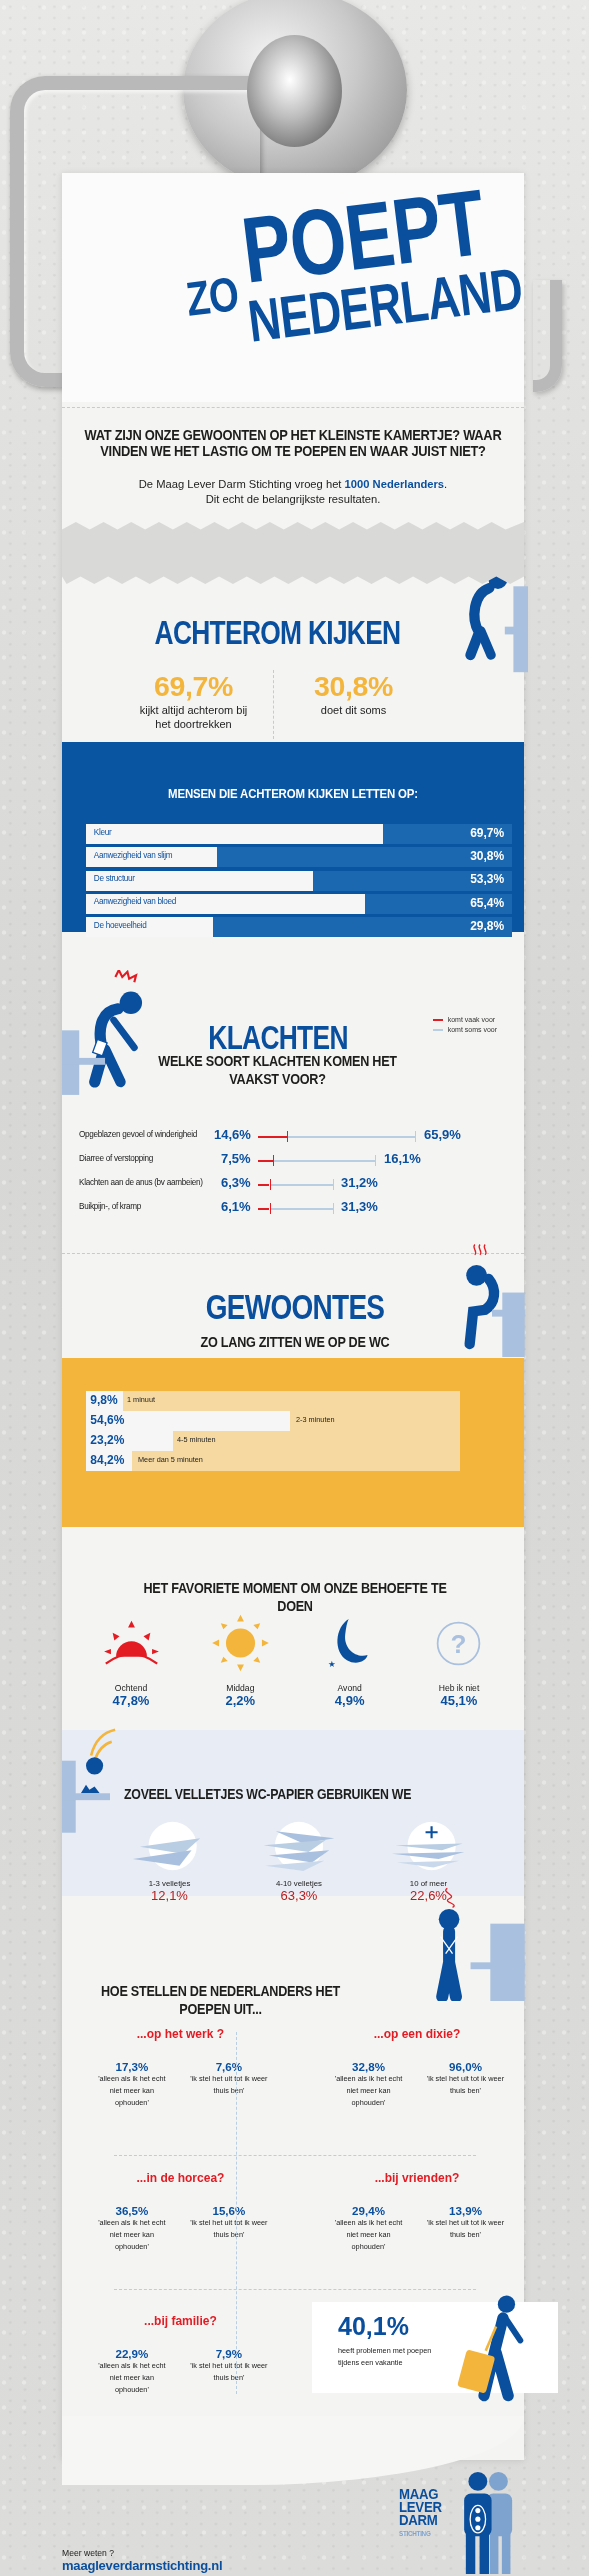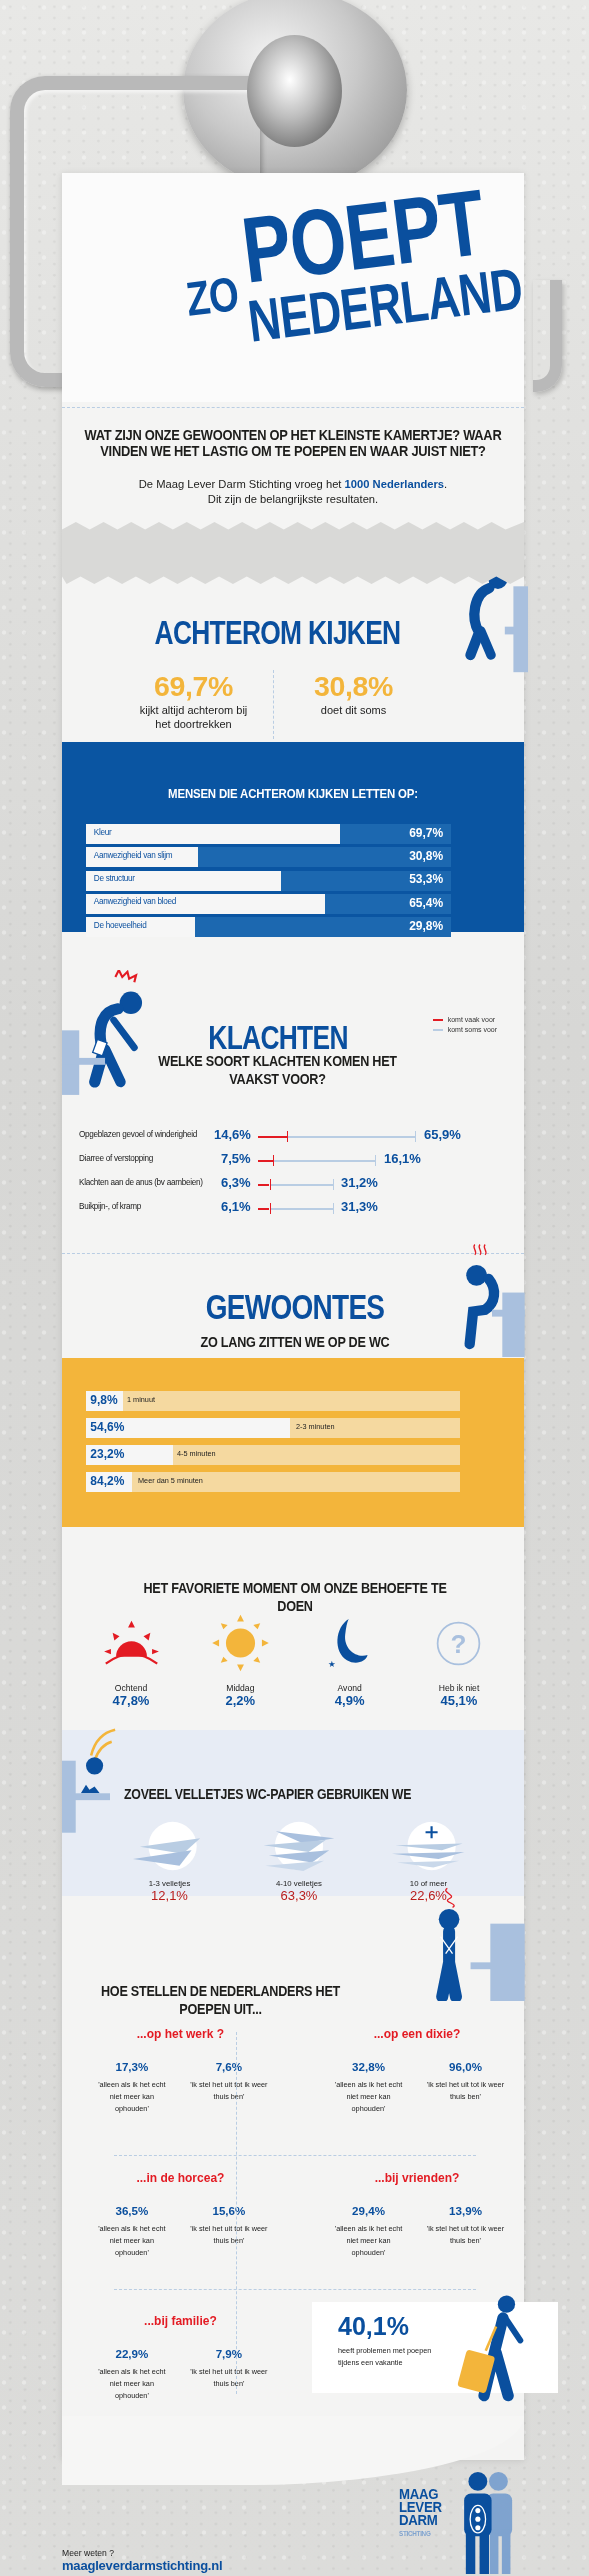--- a/index.html
+++ b/index.html
@@ -63,21 +63,21 @@
   .ak-title { position: absolute; left: 0; top: 30px; width: 431px; font-size: 33px; }
   .ak-stats { position: absolute; top: 86px; left: 52px; width: 319px; display: flex; }
   .ak-stat { flex: 1; text-align: center; }
   .ak-stat .pct { font-size: 28.5px; font-weight: 700; color: #f3b53b; letter-spacing: -0.4px; }
   .ak-stat .lbl { font-size: 11px; line-height: 14px; color: #222; }
   .ak-div { width: 0.9px; height: 69px; border-left: 0.9px dashed #b9cde3; margin-top: 0; }
 
   
   .bluepanel { position: absolute; left: 62px; top: 742px; width: 462px; height: 190px; background: #0a55a2; z-index: 4; }
   .bluepanel h3 { color: #fff; text-align: center; font-size: 13px; font-weight: 700; margin-top: 44px; transform: scaleX(.88); letter-spacing: -0.2px; }
-  .bars { position: absolute; left: 24px; top: 82px; width: 365px; }
+  .bars { position: absolute; left: 24px; top: 82px; width: 426px; }
   .brow { position: relative; height: 20px; margin-bottom: 3.3px; background: #1c68b0; }
   .bfill { position: absolute; left: 0; top: 0; bottom: 0; background: #f6f6f6; }
   .blabel { position: absolute; left: 7.8px; top: 3.5px; font-size: 8.2px; color: #0a4f9e; letter-spacing: -0.3px; }
   .bval { position: absolute; right: 7.8px; top: 1.7px; font-size: 12px; font-weight: 700; color: #fff; }
 
   
   .kl-title { position: absolute; left: 129px; top: 53px; width: 173px; font-size: 33px; }
   .kl-sub { position: absolute; left: 73px; top: 86px; width: 285px; }
   .legend { position: absolute; left: 371px; top: 49px; font-size: 7px; color: #333; line-height: 9.5px; }
   .legend span.sw { display: inline-block; width: 10.4px; height: 1.7px; vertical-align: middle; margin-right: 4.3px; }
@@ -87,21 +87,21 @@
   .krow .line-red { position: absolute; top: 12px; height: 1.7px; background: #e31b23; }
   .krow .line-blue { position: absolute; top: 12px; height: 1.7px; background: #b9cde3; }
   .krow .tick { position: absolute; top: 7px; width: 0.9px; height: 11.2px; }
   .krow .kv2 { position: absolute; top: 2.6px; font-size: 13px; font-weight: 700; color: #0a4f9e; }
 
   
   .gw-title { position: absolute; left: 52px; top: 53px; width: 362px; font-size: 35px; }
   .gw-sub { position: absolute; left: 52px; top: 99px; width: 362px; }
   .yellowpanel { position: absolute; left: 62px; top: 1358px; width: 462px; height: 169px; background: #f3b53b; z-index: 4; }
   .ybars { position: absolute; left: 24px; top: 33px; width: 374px; }
-  .yrow { position: relative; height: 20px; margin-bottom: 7px; background: #f5d9a0; }
+  .yrow { position: relative; height: 20px; margin-bottom: 0; background: #f5d9a0; }
   .yfill { position: absolute; left: 0; top: 0; bottom: 0; background: #f6f6f6; }
   .ypct { position: absolute; left: 4.3px; top: 1.7px; font-size: 12px; font-weight: 700; color: #0a4f9e; }
   .ylbl { position: absolute; top: 4.3px; font-size: 7.3px; color: #222; }
 
   
   .fm-title { position: absolute; left: 52px; top: 52px; width: 362px; }
   .fm-row { position: absolute; left: 26px; top: 86px; width: 414px; display: flex; justify-content: space-between; }
   .fm-item { width: 86px; text-align: center; }
   .fm-icon { height: 60px; display: flex; align-items: center; justify-content: center; }
   .fm-lbl { font-size: 8.6px; margin-top: 10.4px; color: #222; }
@@ -117,21 +117,21 @@
   .tp-val { font-size: 13px; font-weight: 400; color: #b91c1c; }
 
   
   .us-title { position: absolute; left: 78px; top: 1982px; width: 285px; z-index: 4; }
   .grid { position: absolute; left: 62px; top: 2027px; width: 462px; z-index: 4; }
   .cell { position: absolute; width: 216px; text-align: center; }
   .cell .q { font-size: 12px; font-weight: 700; color: #e31b23; }
   .cell .pair { display: flex; justify-content: center; gap: 18px; margin-top: 19px; }
   .cell .p { width: 79px; }
   .cell .pv { font-size: 11.6px; font-weight: 700; color: #0a4f9e; }
-  .cell .pl { font-size: 7.3px; line-height: 12px; color: #222; margin-top: 6px; }
+  .cell .pl { font-size: 7.3px; line-height: 12px; color: #222; }
   .vdiv { position: absolute; left: 236px; top: 2032px; height: 362px; border-left: 0.9px dashed #b9cde3; z-index: 4; }
   .hdiv { position: absolute; height: 0; border-top: 0.9px dashed #b9cde3; z-index: 4; }
   .vac-box { position: absolute; left: 312px; top: 2302px; width: 246px; height: 91px; background: #fff; z-index: 4; }
   .vac-pct { position: absolute; left: 26px; top: 10.4px; font-size: 25px; font-weight: 700; color: #0a4f9e; }
   .vac-lbl { position: absolute; left: 26px; top: 43px; font-size: 7.3px; line-height: 12px; color: #222; width: 104px; }
 
   
   .foot-q { position: absolute; left: 62px; top: 2548px; font-size: 8.6px; color: #222; z-index: 4; }
   .foot-url { position: absolute; left: 62px; top: 2558px; font-size: 13px; font-weight: 700; color: #0a4f9e; z-index: 4; letter-spacing: -0.2px; }
   .logo { position: absolute; left: 399px; top: 2469px; width: 121px; height: 108px; z-index: 4; }
@@ -158,21 +158,21 @@
     <span class="t-poept">POEPT</span>
     <span class="t-ned">NEDERLAND</span>
   </div>
 </div>
 <div class="dash" style="top:407px"></div>
 
 <div class="intro">
   <h2>WAT ZIJN ONZE GEWOONTEN OP HET KLEINSTE KAMERTJE? WAAR VINDEN WE HET LASTIG OM TE POEPEN EN WAAR JUIST NIET?</h2>
   <p>
     <span>De Maag Lever Darm Stichting vroeg het </span><b>1000 Nederlanders</b><span>.</span><br>
-    <span>Dit zijn de belangrijkste resultaten.</span>
+    <span>Dit echt de belangrijkste resultaten.</span>
   </p>
 </div>
 
 <div class="tear"></div>
 
 <div class="section" style="top:584px;height:155px">
   <div class="h-big ak-title">ACHTEROM KIJKEN</div>
   <div class="ak-stats">
     <div class="ak-stat">
       <div class="pct">69,7%</div>

